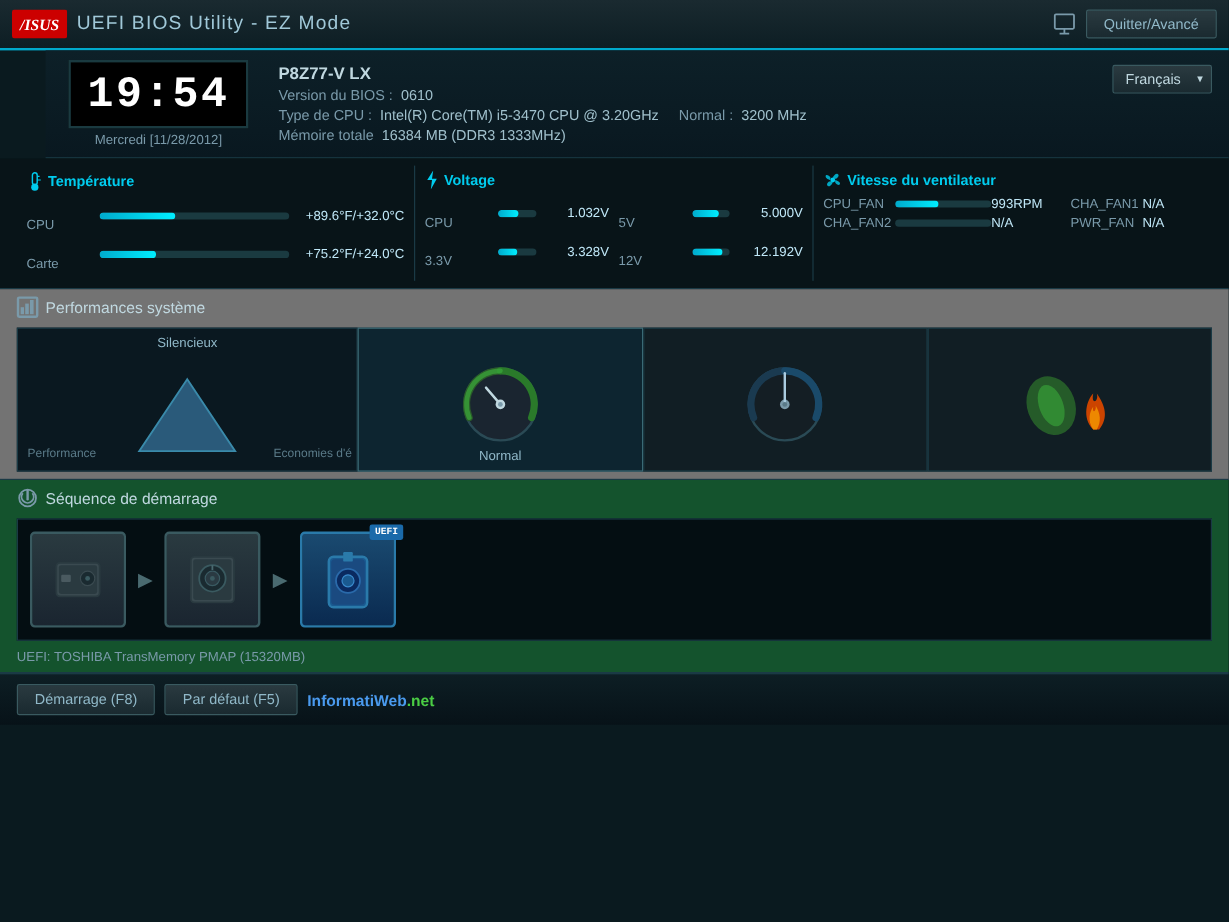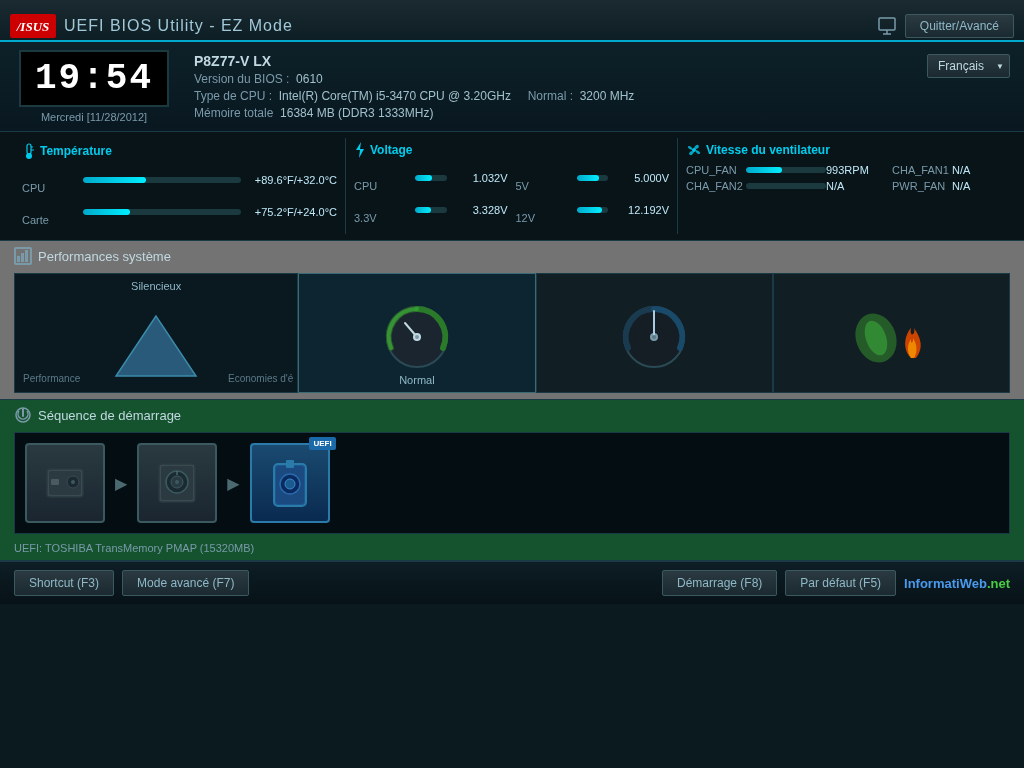--- a/index.html
+++ b/index.html
@@ -12,21 +12,21 @@
       overflow: hidden;
       position: relative;
     }
 
     
     .header {
       background: linear-gradient(180deg, #1a2a30 0%, #0d1e24 100%);
       border-bottom: 2px solid #00aacc;
       height: 42px;
       display: flex;
-      align-items: flex-start;
+      align-items: center;
       justify-content: space-between;
       padding: 14px 10px;
     }
     .header-logo {
       display: flex;
       align-items: center;
       gap: 8px;
     }
     .bios-title {
       font-size: 16px;
@@ -49,20 +49,21 @@
       border-radius: 2px;
     }
 
     
     .top-section {
       background: linear-gradient(180deg, #0d2028 0%, #091820 100%);
       padding: 8px 14px;
       display: flex;
       gap: 20px;
       border-bottom: 1px solid #1a3a45;
+      margin-left: 38px;
     }
 
     
     .clock-area {
       display: flex;
       flex-direction: column;
       align-items: center;
       min-width: 160px;
     }
     .clock-display {
@@ -289,20 +290,21 @@
     .uefi-badge {
       position: absolute;
       top: -6px;
       right: -6px;
       background: #1a6aaa;
       color: white;
       font-size: 8px;
       padding: 2px 4px;
       border-radius: 2px;
       font-weight: bold;
+      font-family: Liberation Mono, monospace;
     }
     .boot-device-wrapper {
       position: relative;
     }
     .selected-device-label {
       font-size: 11px;
       color: #7a9aaa;
       margin-top: 8px;
     }
 
@@ -622,24 +624,20 @@
           <circle cx="22" cy="28" r="5" fill="#1a5a90" stroke="#3a8acc" stroke-width="1"></circle>
           <rect x="18" y="4" width="8" height="8" rx="1" fill="#2a7aaa"></rect>
         </svg>
       </div>
     </div>
   </div>
   <div class="selected-device-label">UEFI: TOSHIBA TransMemory PMAP (15320MB)</div>
 </div>
 
 <div class="footer">
-  <div class="footer-left">
-    <button class="footer-btn">Shortcut (F3)</button>
-    <button class="footer-btn">Mode avancé (F7)</button>
-  </div>
   <div class="footer-right">
     <button class="footer-btn">Démarrage (F8)</button>
     <button class="footer-btn">Par défaut (F5)</button>
     <span class="informatifweb">
       <span class="info-blue">InformatiWeb</span><span class="info-green">.net</span>
     </span>
   </div>
 </div>
 
 </body></html>

